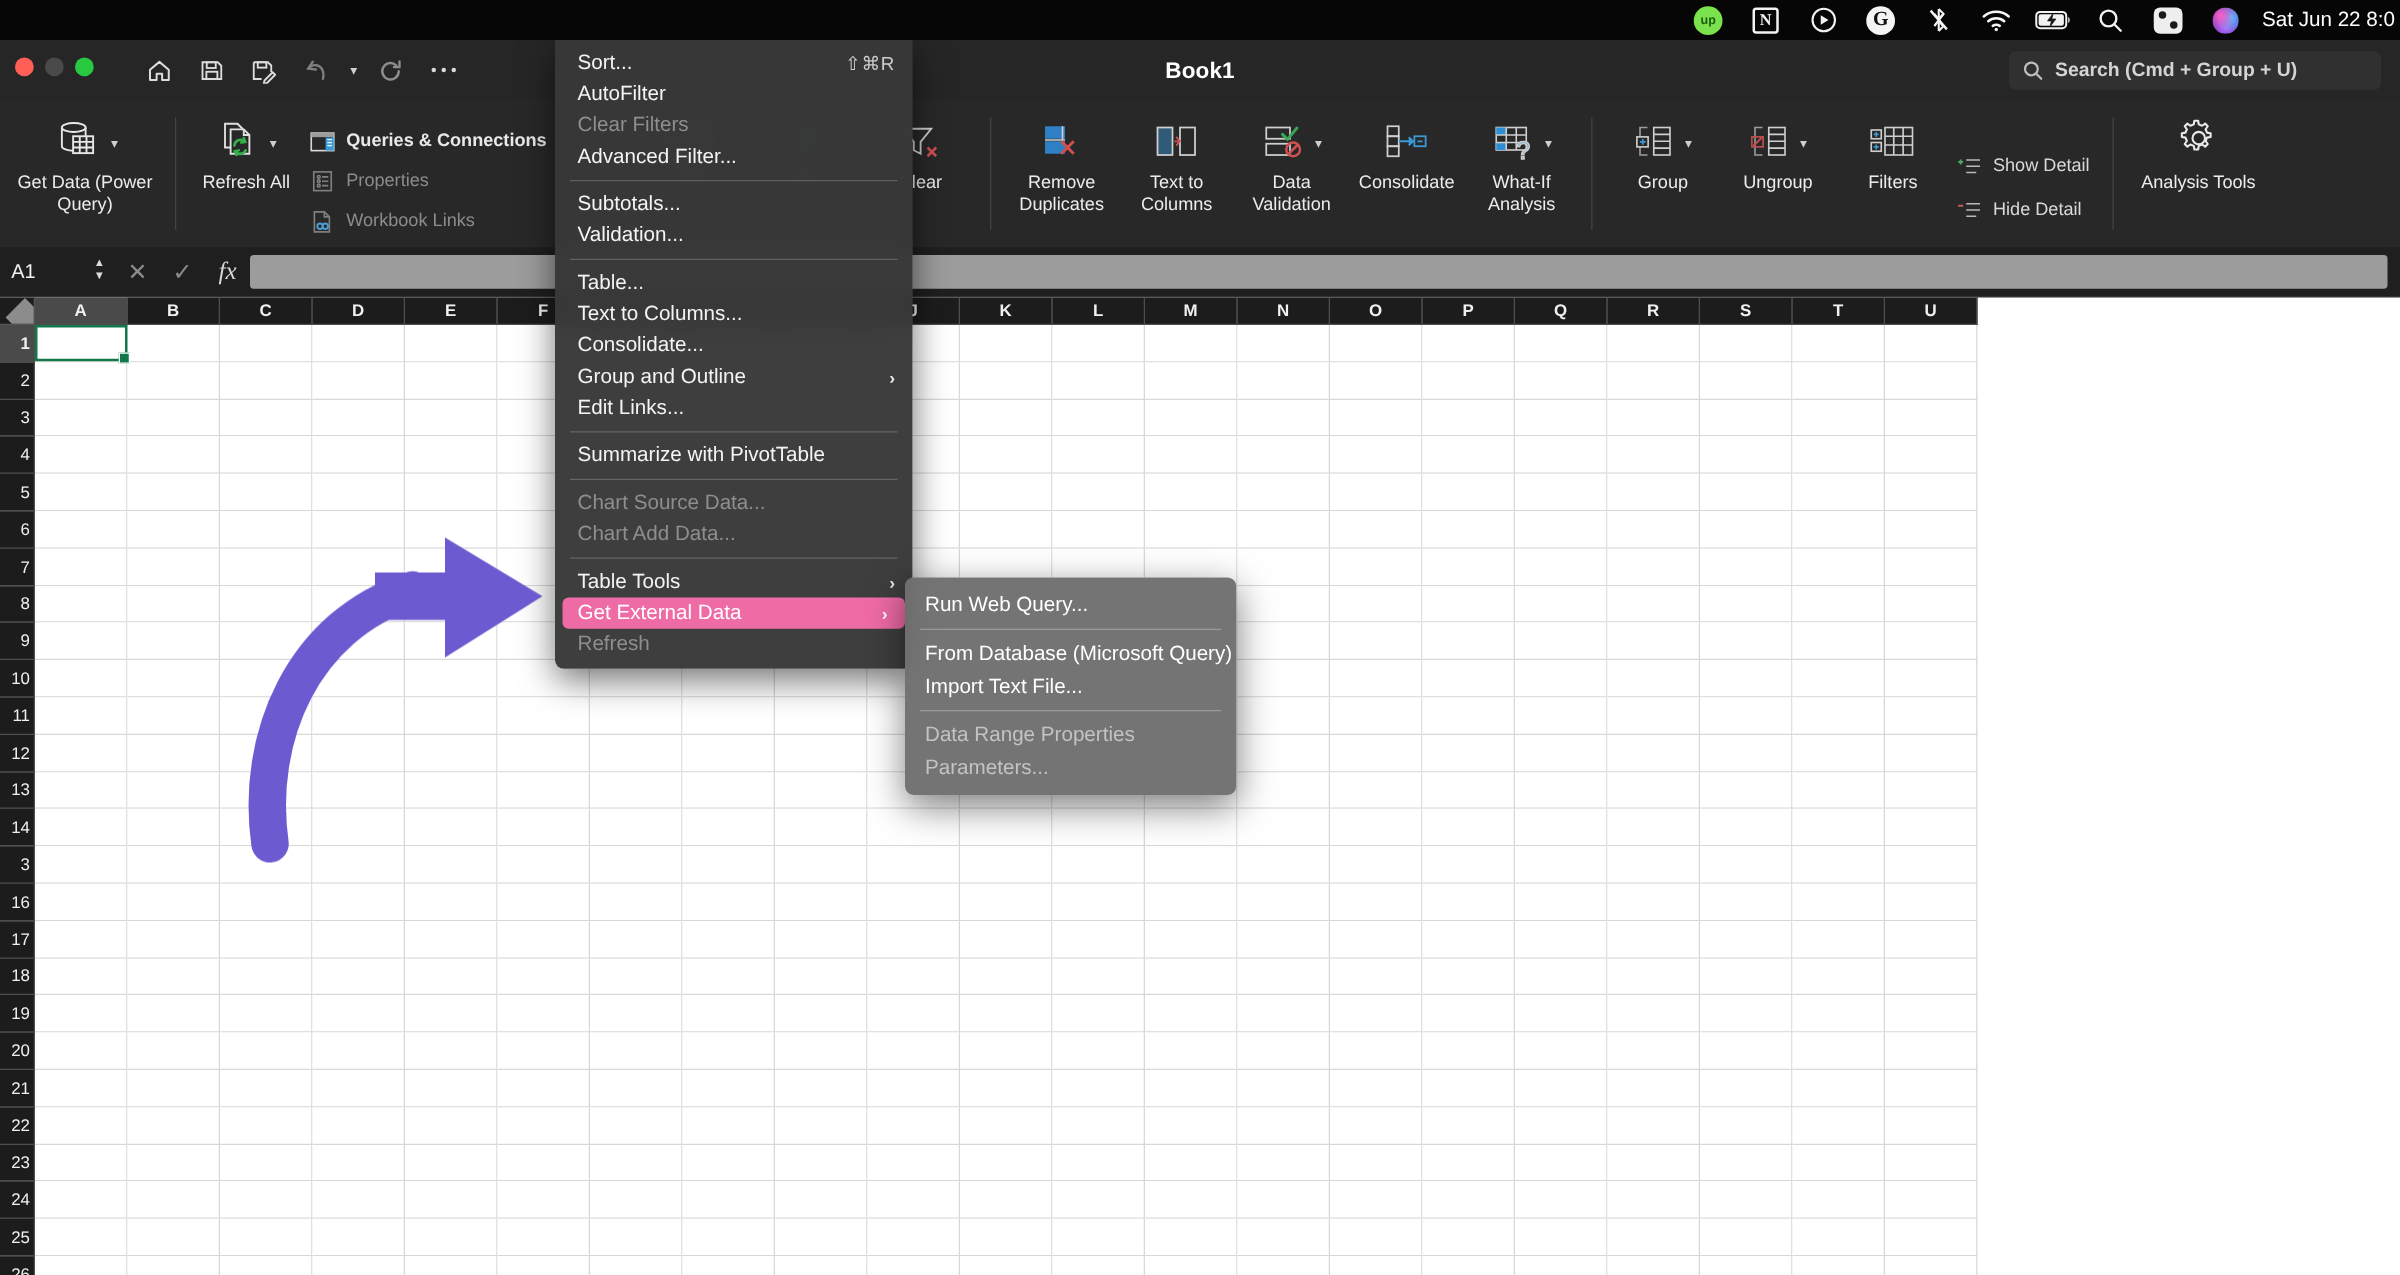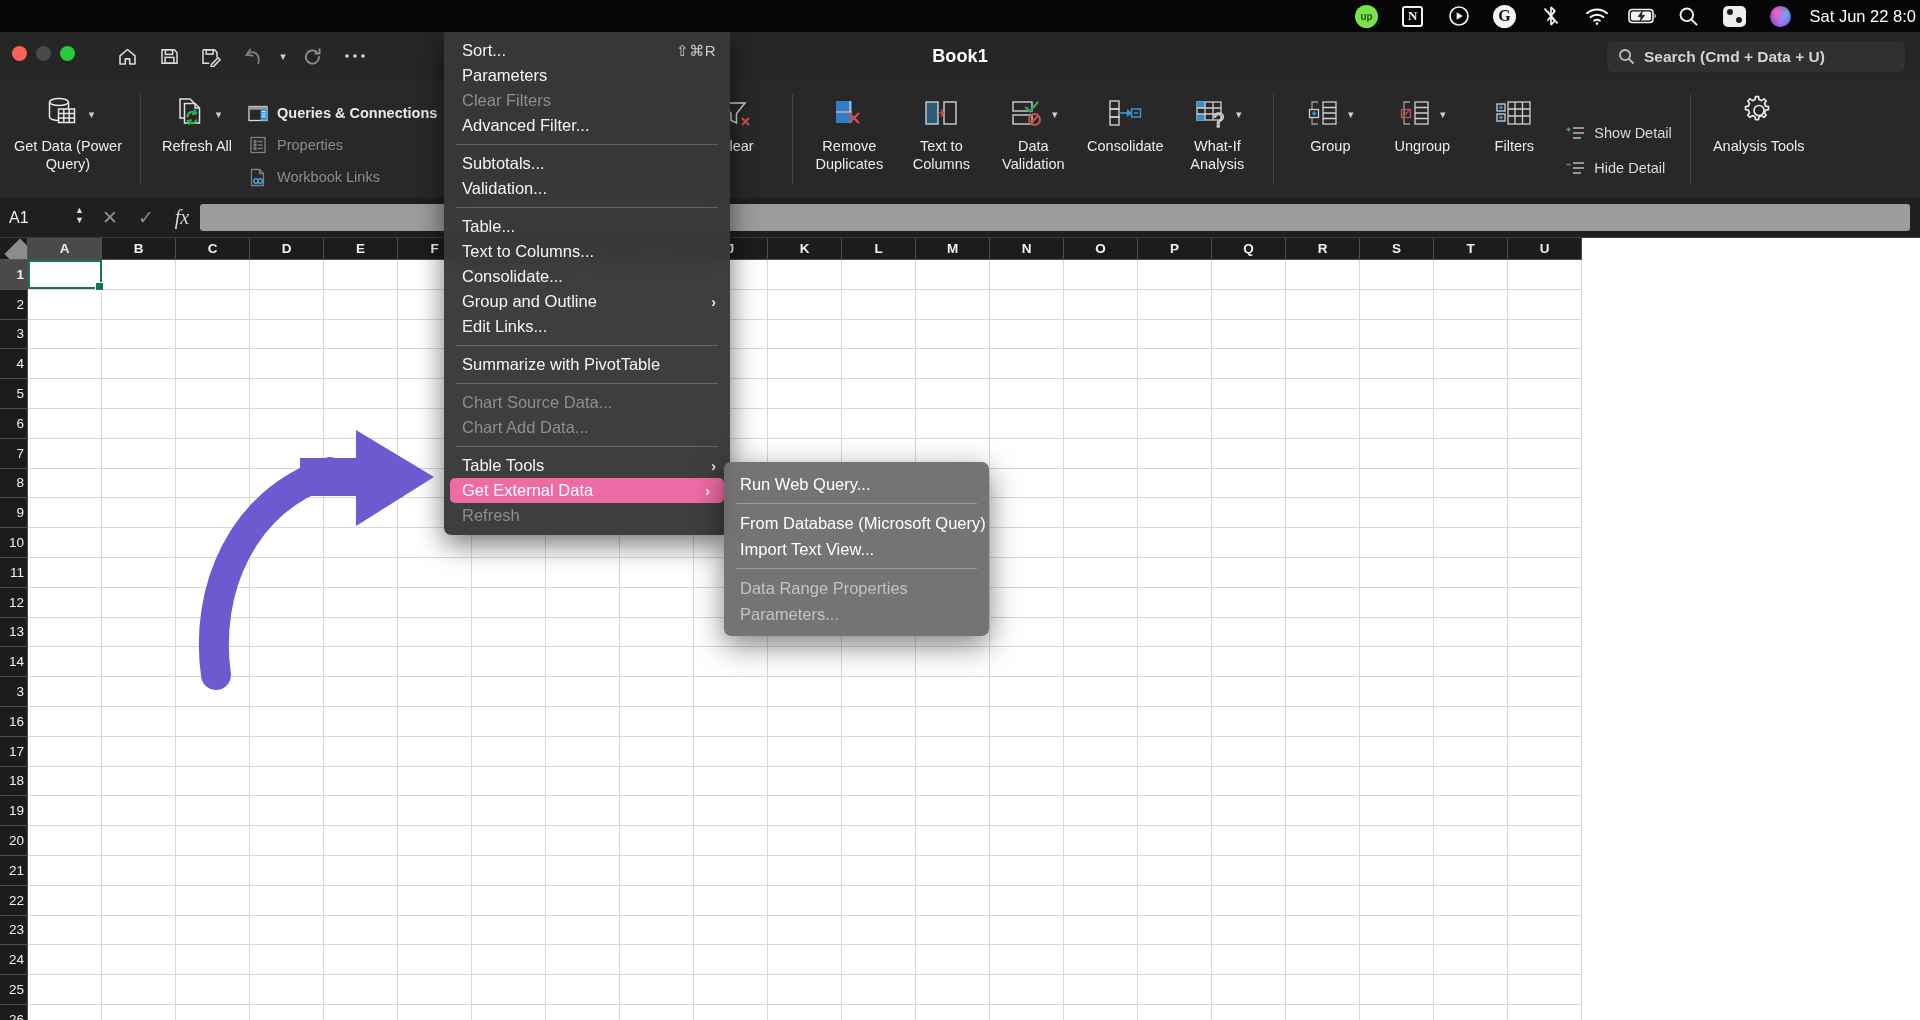--- a/index.html
+++ b/index.html
@@ -359,21 +359,21 @@
       </div>
     </div>
 
     <div class="win-title">Book1</div>
 
     <div class="searchbox">
       <svg width="17" height="17" viewBox="0 0 17 17" fill="none" stroke="#bdbdbd" stroke-width="1.8" stroke-linecap="round">
         <circle cx="7.1" cy="7.1" r="5.1"></circle>
           <path d="M11 11l4 4"></path>
       </svg>
-      <span class="sb-label">Search (Cmd + Data + U)</span>
+      <span class="sb-label">Search (Cmd + Group + U)</span>
     </div>
   </div>
 
   <div class="ribbon">
 
     <div class="rb-group">
       <div class="rb-cmd wide">
         <div class="icon-wrap">
           <svg width="44" height="40" viewBox="0 0 44 40" fill="none" stroke="#e8e8e8" stroke-width="1.5">
             <ellipse cx="17" cy="8" rx="9.5" ry="3.6"></ellipse>
@@ -1318,21 +1318,21 @@
       <path d="M176 0 L 254 47 L 176 96 L 176 66 L 120 66 L 120 28 L 176 28 Z" fill="#6b5ad0"></path>
     </svg>
   </div>
 
   <div class="menu">
     <div class="mi">
       <span>Sort...</span>
       <span class="accel">⇧⌘R</span>
     </div>
     <div class="mi">
-      <span>Parameters</span>
+      <span>AutoFilter</span>
     </div>
     <div class="mi disabled">
       <span>Clear Filters</span>
     </div>
     <div class="mi">
       <span>Advanced Filter...</span>
     </div>
     <div class="msep"></div>
     <div class="mi">
       <span>Subtotals...</span>
@@ -1384,21 +1384,21 @@
 
   <div class="submenu">
     <div class="mi">
       <span>Run Web Query...</span>
     </div>
     <div class="msep"></div>
     <div class="mi">
       <span>From Database (Microsoft Query)</span>
     </div>
     <div class="mi">
-      <span>Import Text View...</span>
+      <span>Import Text File...</span>
     </div>
     <div class="msep"></div>
     <div class="mi disabled">
       <span>Data Range Properties</span>
     </div>
     <div class="mi disabled">
       <span>Parameters...</span>
     </div>
   </div>
 

